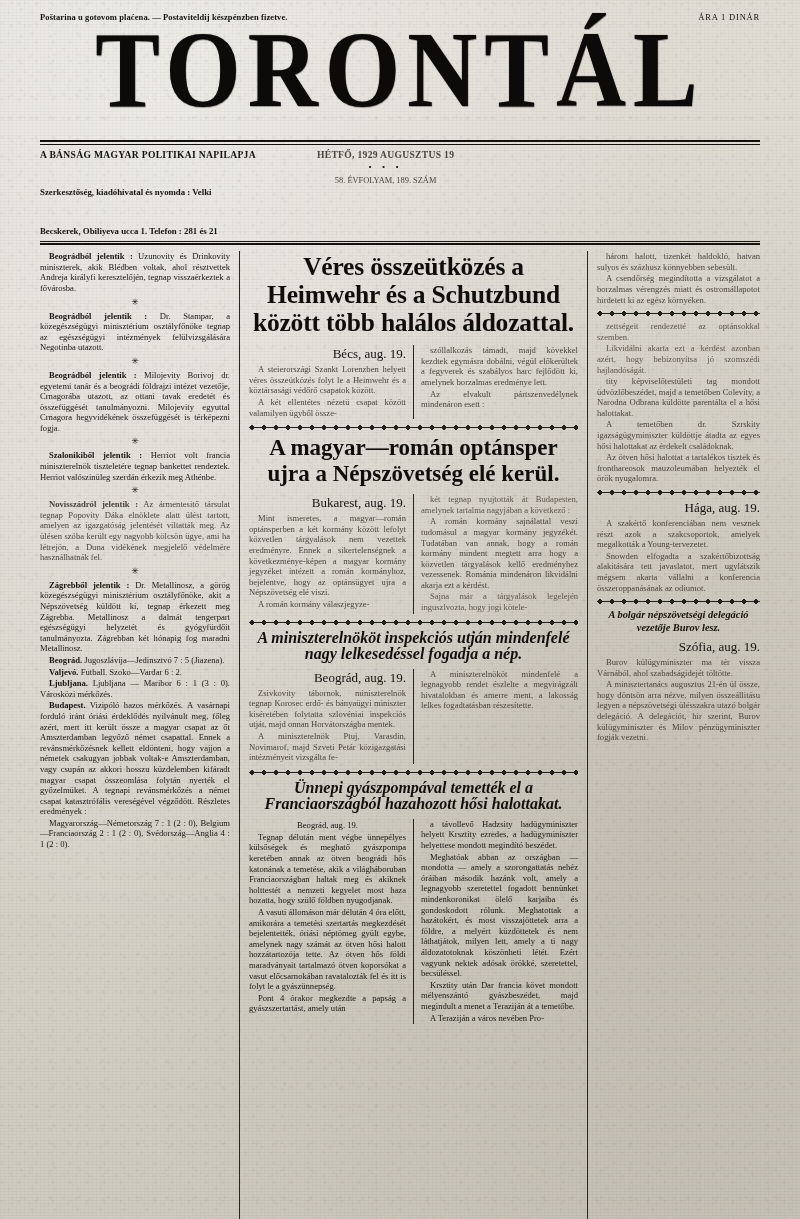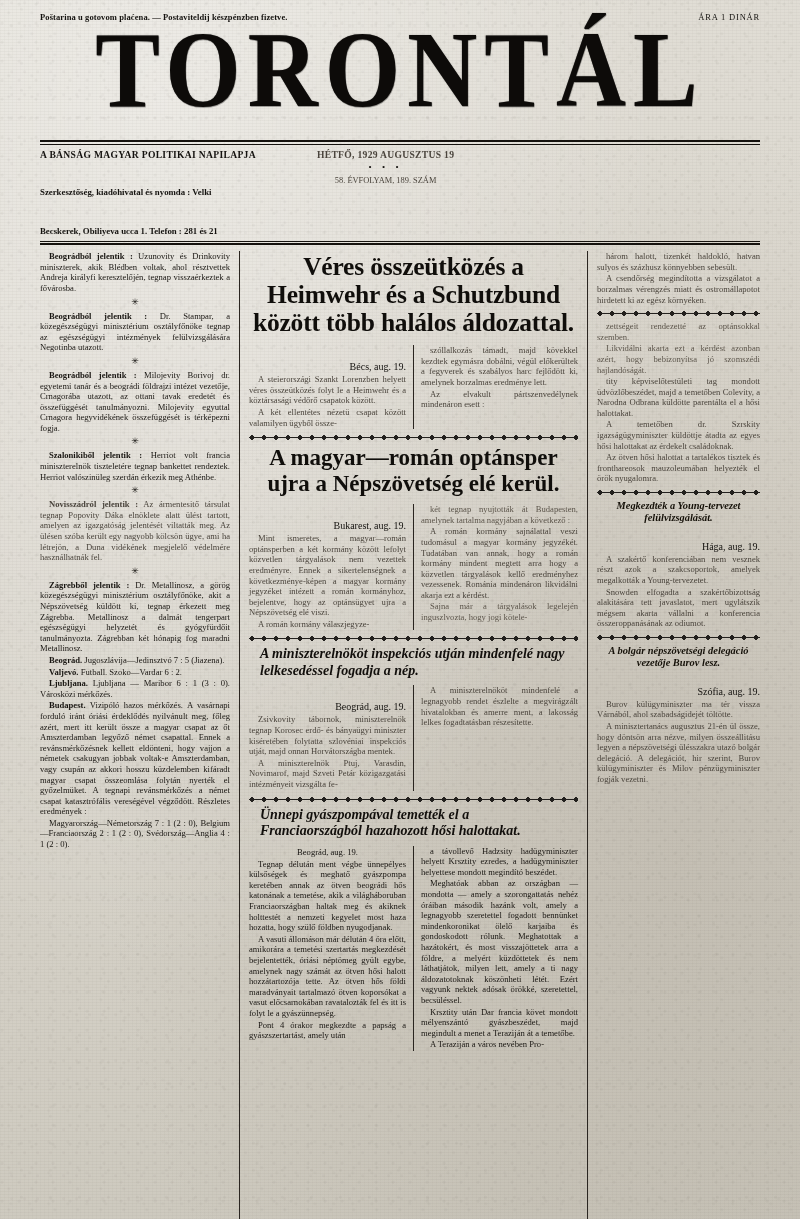--- a/index.html
+++ b/index.html
@@ -129,42 +129,42 @@
   }
   .hl2{
     text-align:center;
     font-weight:700;
     font-size:23px;
     line-height:26px;
     margin:3px 0 7px;
     color:#100e0b;
   }
   .hl-ital{
-    text-align:left;
+    text-align:center;
     font-style:italic;
     font-weight:700;
-    font-size:14px;
+    font-size:16px;
     line-height:16.5px;
-    margin:4px 11px 6px;
+    margin:4px 4px 6px;
     color:#120f0c;
   }
   .hl-small{
     text-align:center;
     font-style:italic;
     font-weight:700;
     font-size:10.4px;
     line-height:12.4px;
     margin:3px 0 5px;
     color:#151109;
   }
   .dateline{
     text-align:right;
-    font-size:10px;
+    font-size:13px;
     font-weight:400;
-    margin:16px 0 2px;
+    margin:1px 0 2px;
   }
   .dateline-c{
     text-align:center;
     font-size:8.6px;
     margin:1px 0 2px;
   }
 
   
   .two{display:flex;gap:0;}
   .two > div{flex:1 1 0;box-sizing:border-box;}
@@ -372,21 +372,20 @@
       <p class="body faded2">zettségeit rendezetté az optánsokkal szemben.</p>
       <p class="body faded2">Likvidálni akarta ezt a kérdést azonban azért, hogy bebizonyítsa jó szomszédi hajlandóságát.</p>
 
       <p class="body faded">tity képviselőtestületi tag mondott üdvözlőbeszédet, majd a temetőben Colevity, a Narodna Odbrana küldötte parentálta el a hősi halottakat.</p>
       <p class="body faded">A temetőben dr. Szrskity igazságügyminiszter küldöttje átadta az egyes hősi halottakat az érdekelt családoknak.</p>
       <p class="body faded">Az ötven hősi halottat a tartalékos tisztek és fronthareosok mauzoleumában helyezték el örök nyugalomra.</p>
 
       <div class="orn"></div>
 
       <div>
-        <div class="hl-small">Megkezdték a Young-tervezet felülvizsgálását.</div>
         <div class="dateline">Hága, aug. 19.</div>
         <p class="body faded">A szakértő konferenciában nem vesznek részt azok a szakcsoportok, amelyek megalkották a Young-tervezetet.</p>
         <p class="body faded">Snowden elfogadta a szakértőbizottság alakitására tett javaslatot, mert ugylátszik mégsem akarta vállalni a konferencia összeroppanásának az odiumot.</p>
       </div>
 
       <div class="orn"></div>
 
       <div>
         <div class="hl-small">A bolgár népszövetségi delegáció vezetője Burov lesz.</div>
         <div class="dateline">Szófia, aug. 19.</div>

